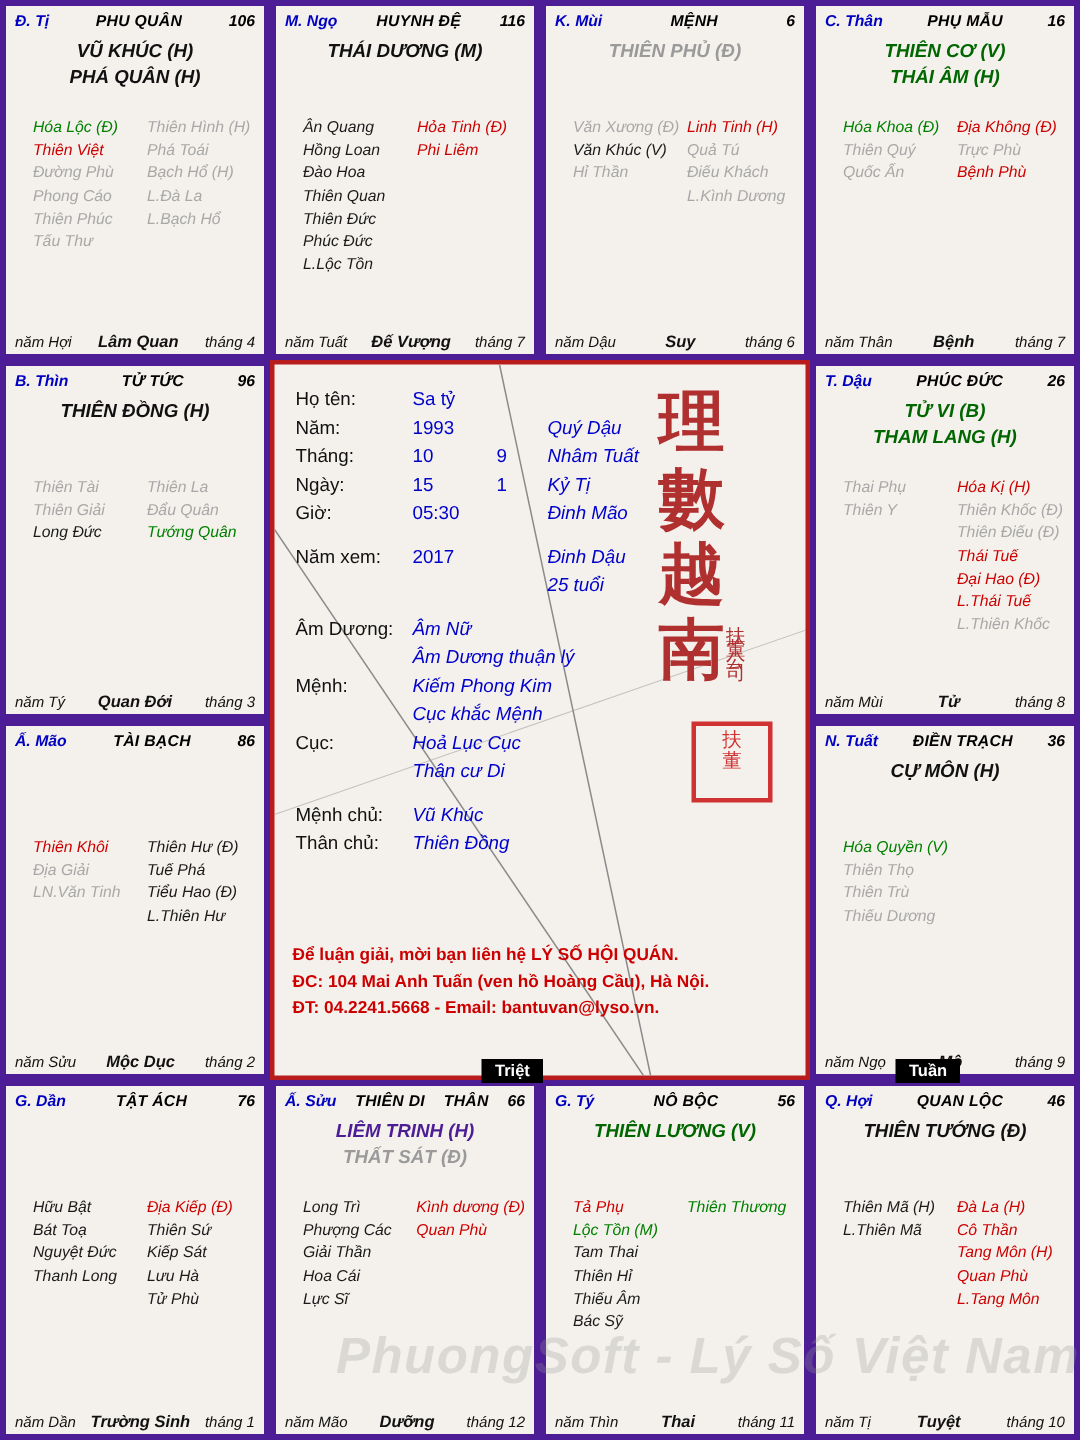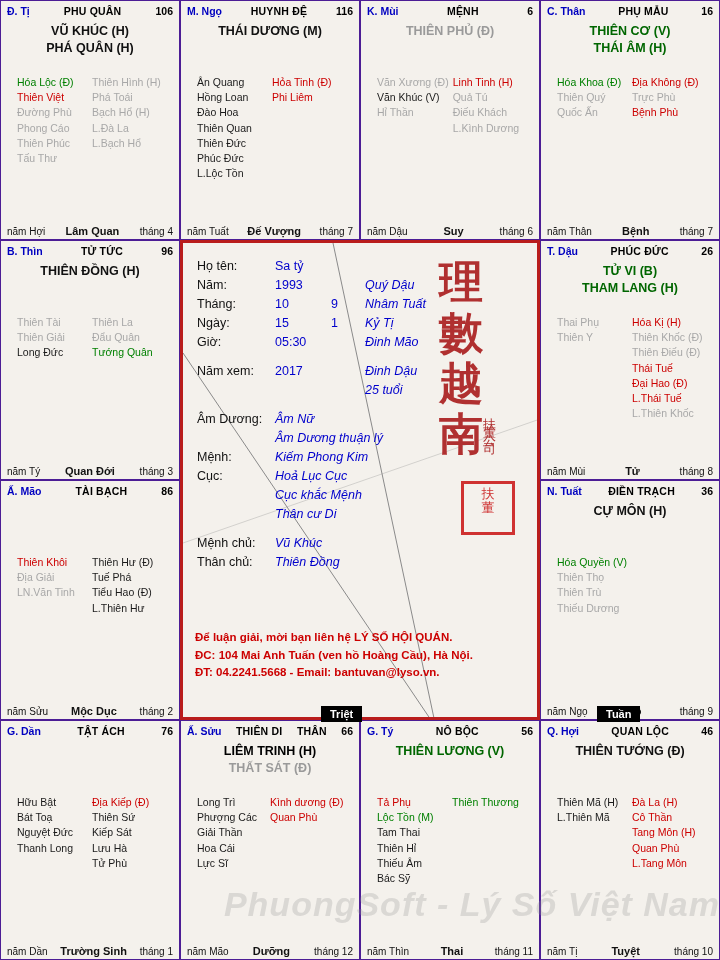--- a/index.html
+++ b/index.html
@@ -12,25 +12,26 @@
     overflow:hidden;
   }
   #board {
     position:absolute; left:0; top:0; width:720px; height:960px;
     display:grid;
     grid-template-columns:180px 180px 180px 180px;
     grid-template-rows:240px 240px 240px 240px;
     background:#f4f1ec;
   }
   .cell {
-    border:1px solid #4c1d95;
+    border:4px solid #4c1d95;
     position:relative;
     padding:0;
     overflow:hidden;
     background:transparent;
+    font-style:italic;
   }
   
   .center {
     grid-column:2 / span 2;
     grid-row:2 / span 2;
     border:3px solid #b91c1c;
     position:relative;
     overflow:hidden;
   }
   .hdr {
@@ -43,27 +44,27 @@
   .hdr .name { color:#000; font-weight:bold; letter-spacing:.2px; }
   .hdr .num { color:#000; font-weight:bold; }
   .mainstars {
     text-align:center;
     margin-top:6px;
     line-height:1.35;
     font-size:12.5px;
     font-weight:bold;
   }
   .ms-green { color:#006600; }
-  .ms-red { color:#000000; }
+  .ms-red { color:#4c1d95; }
   .ms-gray { color:#9a9a9a; }
   .ms-black { color:#111; }
   .cols {
-    position:absolute; left:0; right:0; top:74px;
+    position:absolute; left:12px; right:0; top:74px;
     display:flex;
-    padding:0 16px;
+    padding:0 6px;
     gap:4px;
     font-size:10.5px;
     line-height:1.45;
   }
   .col { width:50%; }
   .col div { white-space:nowrap; }
   .s-green { color:#008000; }
   .s-red { color:#cc0000; }
   .s-gray { color:#a8a8a8; }
   .s-black { color:#1a1a1a; }
@@ -374,26 +375,26 @@
         </div>
         <div class="info-row">
           <span class="lbl"></span>
           <span class="v3">Âm Dương thuận lý</span>
         </div>
         <div class="info-row">
           <span class="lbl">Mệnh:</span>
           <span class="v3">Kiếm Phong Kim</span>
         </div>
         <div class="info-row">
+          <span class="lbl"></span>
+          <span class="v3">Cục khắc Mệnh</span>
+        </div>
+        <div class="info-row">
           <span class="lbl">Cục:</span>
           <span class="v3">Hoả Lục Cục</span>
-        </div>
-        <div class="info-row">
-          <span class="lbl"></span>
-          <span class="v3">Cục khắc Mệnh</span>
         </div>
         <div class="info-row">
           <span class="lbl"></span>
           <span class="v3">Thân cư Di</span>
         </div>
         <div class="gap"></div>
         <div class="info-row">
           <span class="lbl">Mệnh chủ:</span>
           <span class="v3">Vũ Khúc</span>
         </div>

